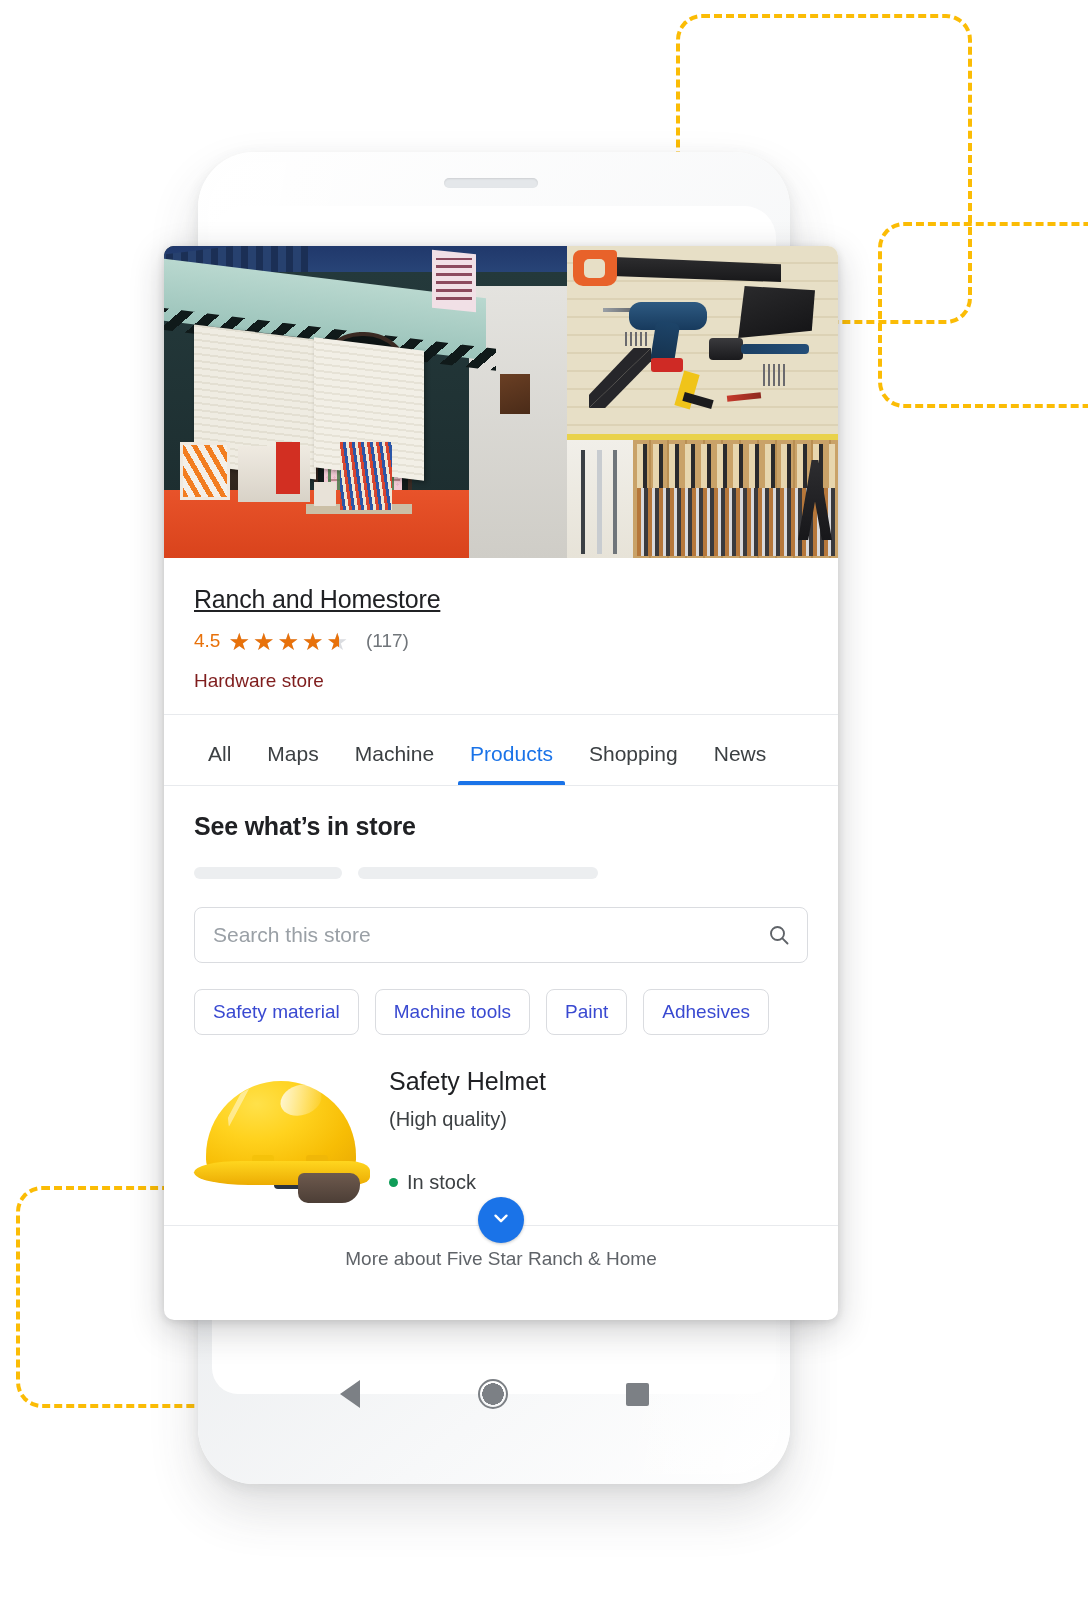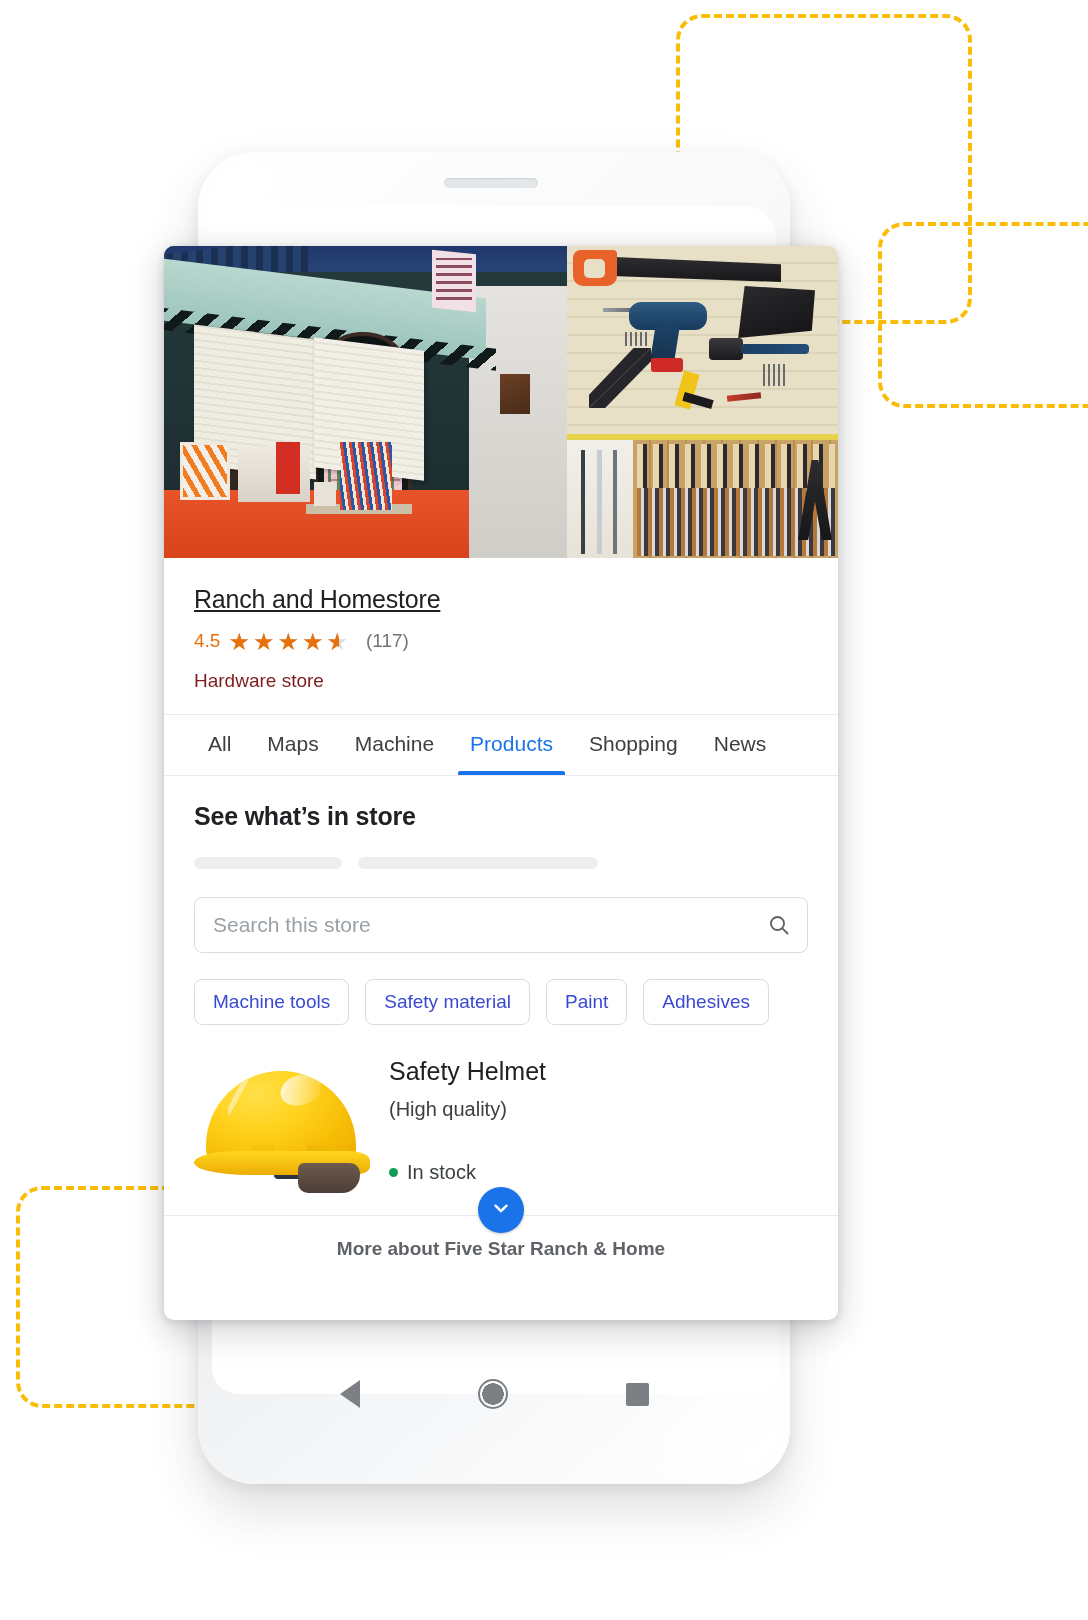--- a/index.html
+++ b/index.html
@@ -221,21 +221,21 @@
            letter-spacing: 3px; color: #dadce0; }
   .stars-fill { position: absolute; left: 0; top: 0; overflow: hidden; white-space: nowrap;
                 color: #e8710a; width: 90%; }
   .rating-count { color: #70757a; font-size: 19px; margin-left: 7px; }
   .store-cat { color: #7f1d1d; font-size: 19px; margin-top: 16px; }
 
   
   .tabs {
     display: flex; align-items: flex-end; gap: 0;
     border-top: 1px solid #e8eaed; border-bottom: 1px solid #e8eaed;
-    height: 62px; padding: 0 26px; overflow: hidden; white-space: nowrap;
+    height: 72px; padding: 0 26px; overflow: hidden; white-space: nowrap;
   }
   .tab {
     font-size: 21px; color: #3c4043; padding: 0 18px; height: 62px;
     display: flex; align-items: center; position: relative; flex: 0 0 auto;
   }
   .tab.active { color: #1a73e8; }
   .tab.active:after {
     content: ""; position: absolute; left: 6px; right: 6px; bottom: 0;
     height: 4px; background: #1a73e8; border-radius: 2px 2px 0 0;
   }
@@ -304,21 +304,21 @@
 
   
   .footer-wrap { position: relative; margin-top: 24px; }
   .footer-rule { height: 1px; background: #e8eaed; }
   .fab {
     position: absolute; left: 50%; top: -28px; transform: translateX(-50%);
     width: 46px; height: 46px; border-radius: 50%; background: #1a73e8;
     display: flex; align-items: center; justify-content: center;
     box-shadow: 0 1px 3px rgba(60,64,67,.3);
   }
-  .footer-text { text-align: center; color: #5f6368; font-size: 19px; padding: 22px 0 26px 0; font-weight: bold; }
+  .footer-text { text-align: center; color: #5f6368; font-size: 19px; padding: 22px 0 26px 0; }
 </style>
 </head>
 <body>
 
 <div id="stage">
 
   <div class="dash-rect dash-a"></div>
   <div class="dash-rect dash-b"></div>
   <div class="dash-rect dash-c"></div>
 
@@ -432,22 +432,22 @@
         <span class="search-ph">Search this store</span>
         <span class="search-ico">
           <svg width="24" height="24" viewBox="0 0 24 24" fill="none" stroke="#5f6368" stroke-width="1.9">
             <circle cx="10.5" cy="10.5" r="6.5"></circle>
             <line x1="15.4" y1="15.4" x2="20.5" y2="20.5" stroke-linecap="round"></line>
           </svg>
         </span>
       </div>
 
       <div class="chips">
+        <div class="chip">Safety material</div>
         <div class="chip">Machine tools</div>
-        <div class="chip">Safety material</div>
         <div class="chip">Paint</div>
         <div class="chip">Adhesives</div>
       </div>
     </div>
 
     <div class="product">
       <div class="prod-img">
         <div class="helmet-shell"></div>
         <div class="helmet-ridge"></div>
         <div class="helmet-gloss"></div>

